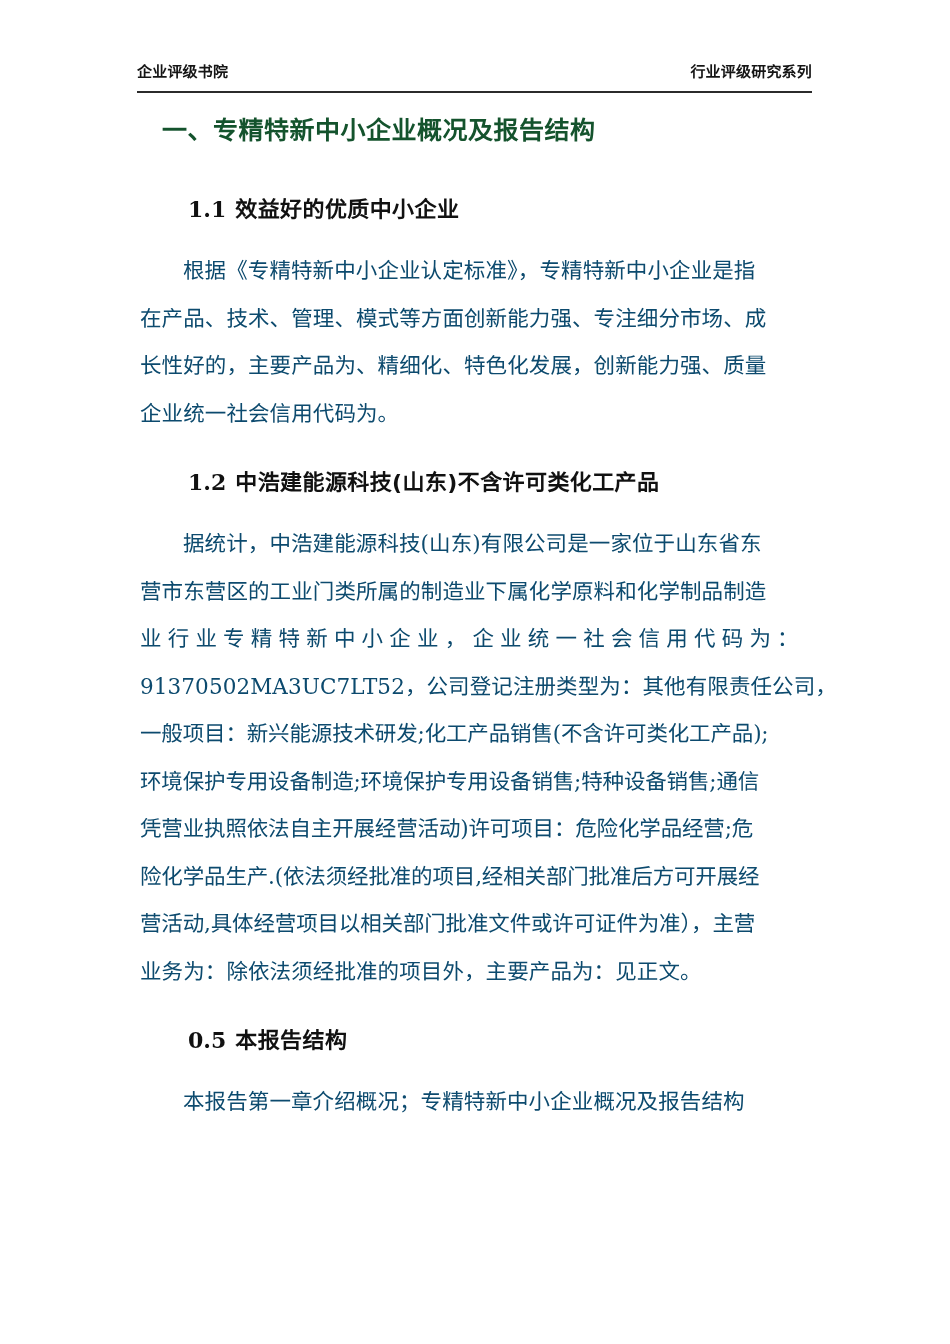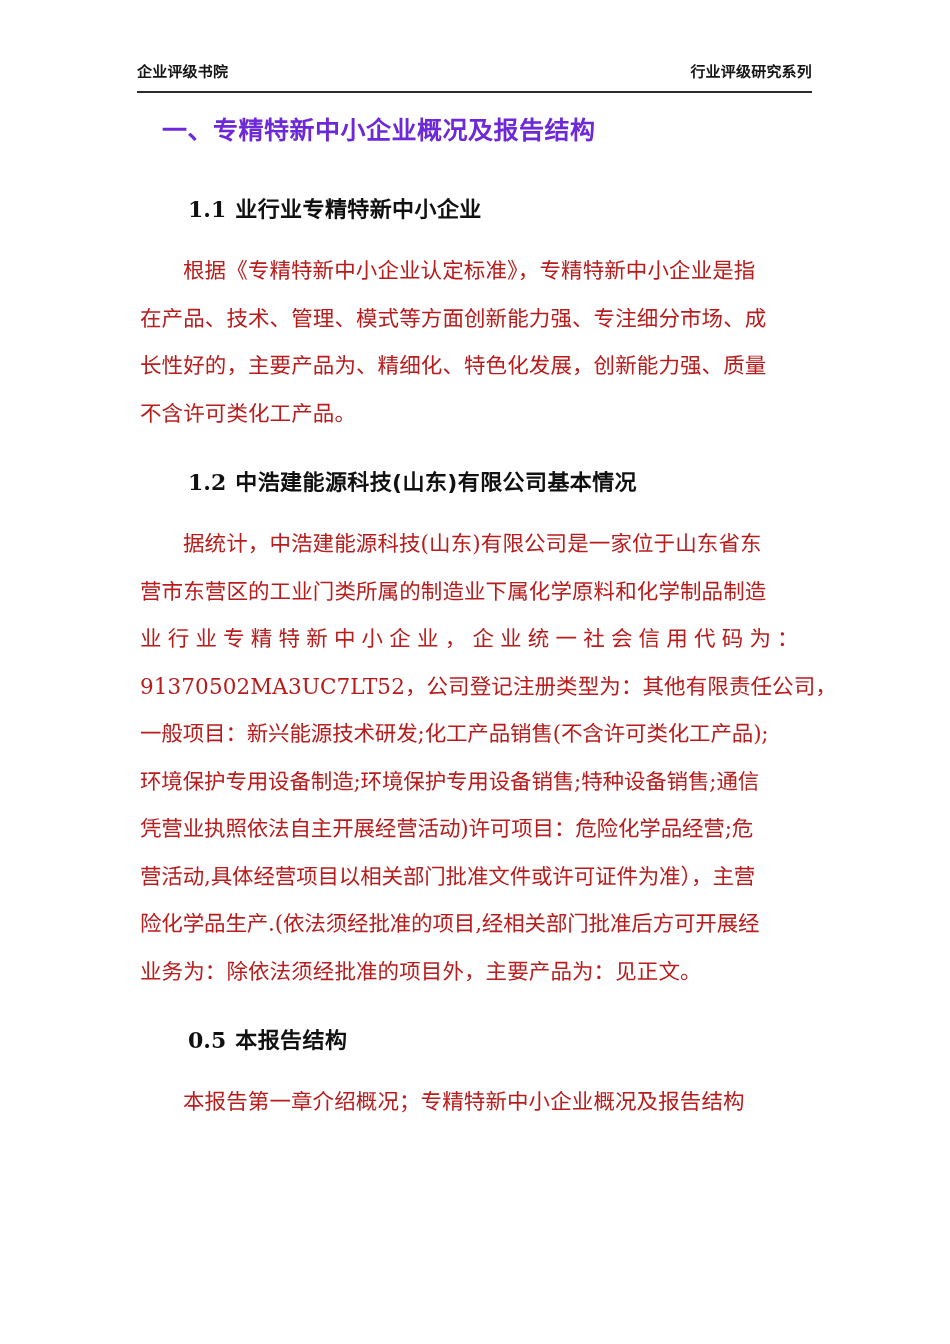--- a/index.html
+++ b/index.html
@@ -56,21 +56,21 @@
   }
 
   h1.chapter-title {
     margin: 0;
     padding: 0 0 0 22px;
     font-family: "DejaVu Sans", "Liberation Sans", sans-serif;
     font-weight: bold;
     font-size: 25px;
     line-height: 42px;
     letter-spacing: 0.5px;
-    color: #6d28d9;
+    color: #14532d;
     white-space: nowrap;
   }
 
   h2.section-title {
     margin: 0;
     padding: 0 0 0 48px;
     font-family: "DejaVu Sans", "Liberation Sans", sans-serif;
     font-weight: bold;
     font-size: 22px;
     line-height: 38px;
@@ -86,21 +86,21 @@
   }
 
   .spacer-lg { height: 38px; }
   .spacer-md { height: 26px; }
   .spacer-sm { height: 18px; }
 
   
   .line {
     font-size: 21.5px;
     line-height: 47.5px;
-    color: #b91c1c;
+    color: #0c4a6e;
     white-space: nowrap;
   }
   .line.indent { padding-left: 2em; }
   .line.tracked-wide { letter-spacing: 6.2px; }
   .line.tracked-xs   { letter-spacing: 0.1px; }
   .line.tracked-neg  { letter-spacing: -0.15px; }
   .mono-code {
     font-family: "DejaVu Serif", "Liberation Serif", serif;
     letter-spacing: 0.2px;
   }
@@ -128,50 +128,50 @@
   </div>
   <div class="header-rule"></div>
 
   <div class="content">
 
     <h1 class="chapter-title">一、专精特新中小企业概况及报告结构</h1>
 
     <div class="spacer-lg"></div>
 
     <h2 class="section-title">
-      <span class="num">1.1</span><span>业行业专精特新中小企业</span>
+      <span class="num">1.1</span><span>效益好的优质中小企业</span>
     </h2>
 
     <div class="spacer-sm"></div>
 
     <div class="para-block">
       <div class="line indent tracked-xs">根据《专精特新中小企业认定标准》，专精特新中小企业是指</div>
       <div class="line tracked-xs">在产品、技术、管理、模式等方面创新能力强、专注细分市场、成</div>
       <div class="line tracked-xs">长性好的，主要产品为、精细化、特色化发展，创新能力强、质量</div>
-      <div class="line tracked-xs">不含许可类化工产品。</div>
+      <div class="line tracked-xs">企业统一社会信用代码为。</div>
     </div>
 
     <div class="spacer-md"></div>
 
     <h2 class="section-title">
-      <span class="num">1.2</span><span>中浩建能源科技(山东)有限公司基本情况</span>
+      <span class="num">1.2</span><span>中浩建能源科技(山东)不含许可类化工产品</span>
     </h2>
 
     <div class="spacer-sm"></div>
 
     <div class="para-block">
       <div class="line indent tracked-xs">据统计，中浩建能源科技(山东)有限公司是一家位于山东省东</div>
       <div class="line tracked-xs">营市东营区的工业门类所属的制造业下属化学原料和化学制品制造</div>
       <div class="line tracked-wide">业行业专精特新中小企业，企业统一社会信用代码为：</div>
       <div class="line mono-code tracked-xs">91370502MA3UC7LT52，公司登记注册类型为：其他有限责任公司，</div>
       <div class="line tracked-neg">一般项目：新兴能源技术研发;化工产品销售(不含许可类化工产品);</div>
       <div class="line tracked-neg">环境保护专用设备制造;环境保护专用设备销售;特种设备销售;通信</div>
       <div class="line tracked-neg">凭营业执照依法自主开展经营活动)许可项目：危险化学品经营;危</div>
+      <div class="line tracked-neg">险化学品生产.(依法须经批准的项目,经相关部门批准后方可开展经</div>
       <div class="line tracked-neg">营活动,具体经营项目以相关部门批准文件或许可证件为准），主营</div>
-      <div class="line tracked-neg">险化学品生产.(依法须经批准的项目,经相关部门批准后方可开展经</div>
       <div class="line tracked-xs">业务为：除依法须经批准的项目外，主要产品为：见正文。</div>
     </div>
 
     <div class="spacer-md"></div>
 
     <h2 class="section-title">
       <span class="num">0.5</span><span>本报告结构</span>
     </h2>
 
     <div class="spacer-sm"></div>

